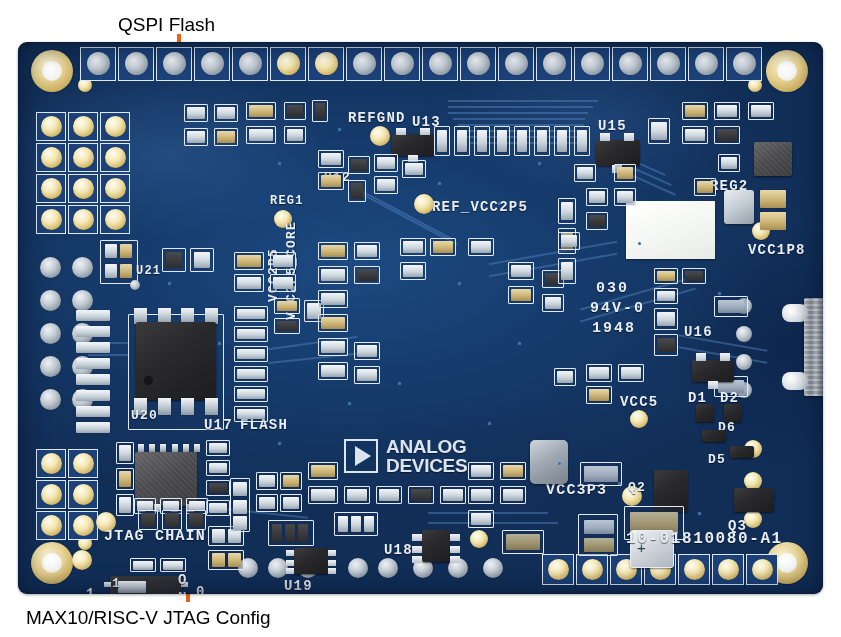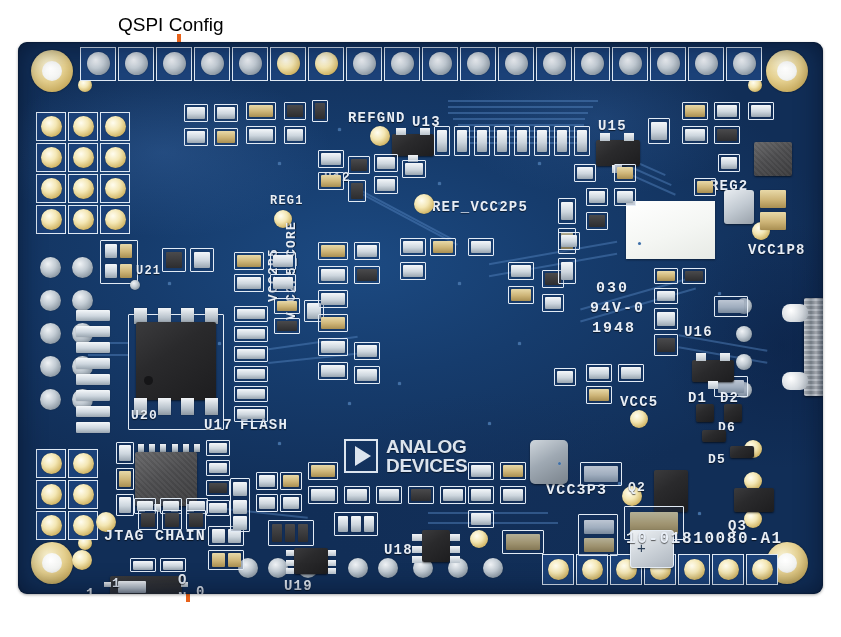--- a/index.html
+++ b/index.html
@@ -281,24 +281,25 @@
     line-height: 19px;
     letter-spacing: -0.3px;
     text-shadow: 0 1px 1px rgba(0,0,0,0.55);
   }
 </style>
 </head>
 <body>
 
 <div id="stage">
 
-  <div class="annot" id="annot-top">QSPI Config</div>
+  <div class="annot" id="annot-top">QSPI Flash</div>
   <div class="leader" id="leader-top"></div>
   <div id="leader-dot"></div>
 
+  <div class="annot" id="annot-bottom">MAX10/RISC-V JTAG Config</div>
   <div class="leader" id="leader-bottom"></div>
   <div id="leader-dot2"></div>
 
   <div id="board">
 
     <div class="layer">
       <div class="trace" style="left:430px; top:58px; width:150px;"></div>
       <div class="trace" style="left:430px; top:64px; width:145px;"></div>
       <div class="trace" style="left:430px; top:70px; width:140px;"></div>
       <div class="trace" style="left:435px; top:76px; width:132px;"></div>

